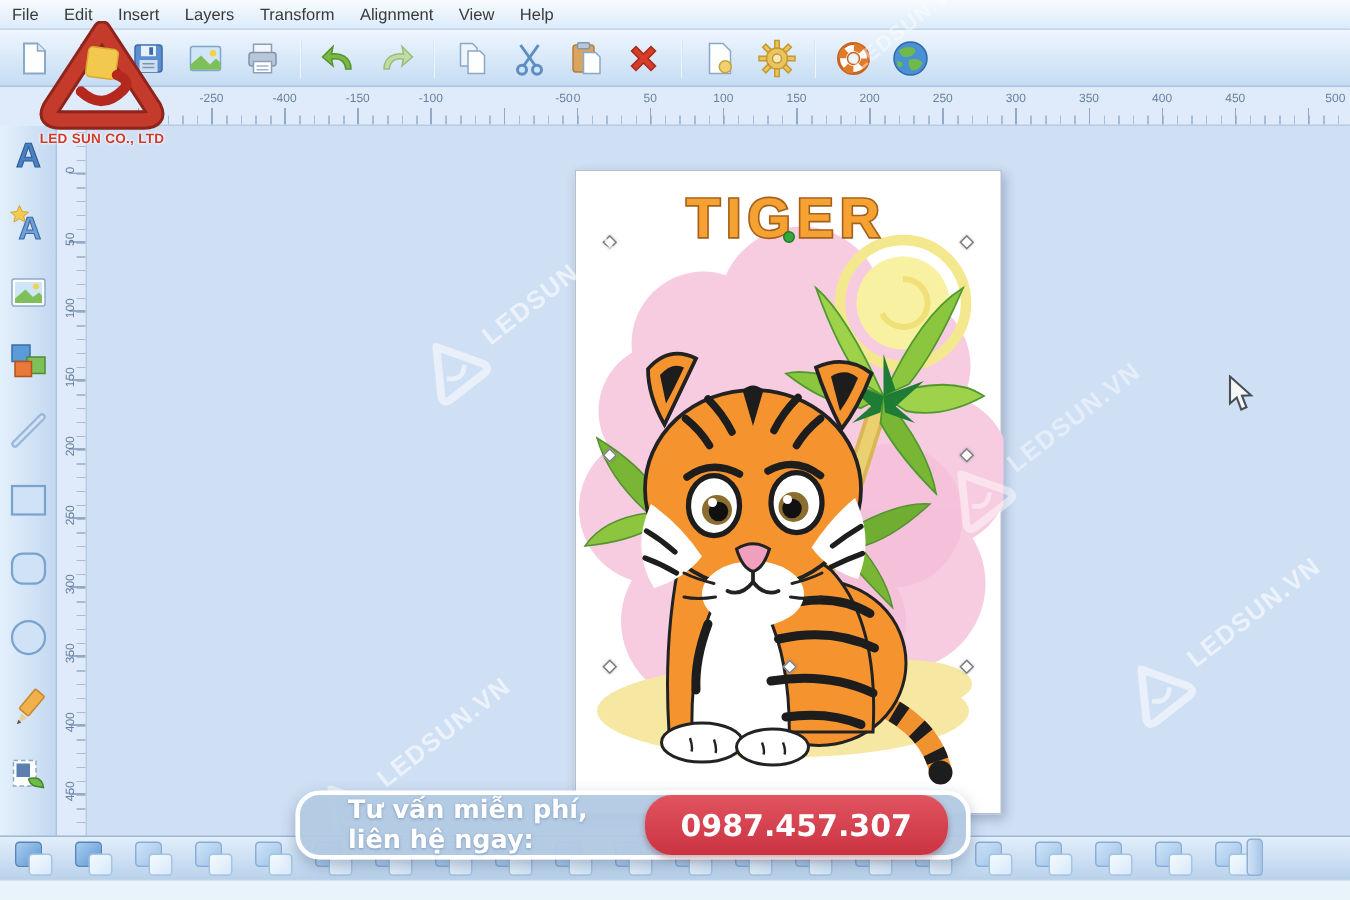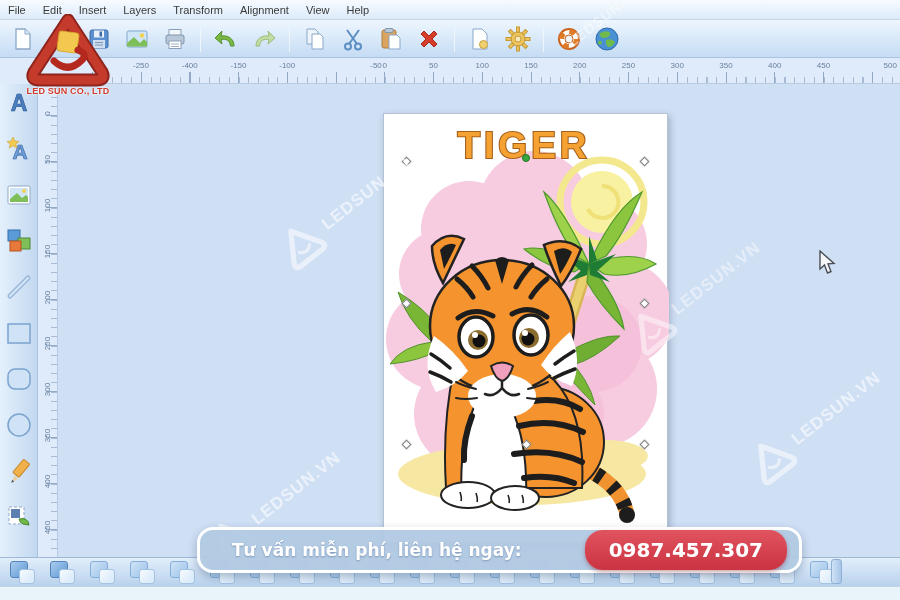--- a/index.html
+++ b/index.html
@@ -55,21 +55,21 @@
     transform:rotate(45deg); box-shadow:0 0 2px rgba(0,0,0,.25); z-index:8; }
   .rothandle { position:absolute; width:8px; height:8px; background:#37a93c; border:1px solid #1c7a24; border-radius:50%; z-index:8; }
 
   
   .wm { position:absolute; display:flex; align-items:center; gap:8px; transform:rotate(-38deg);
     color:rgba(255,255,255,.6); font-weight:bold; font-size:17px; letter-spacing:1px; z-index:9; pointer-events:none; }
   .wm svg { opacity:.9; }
   .wm.dim { color:rgba(255,255,255,.45); }
 
   
-  .banner { position:absolute; left:197px; top:527px; width:605px; height:46px; z-index:70;
+  .banner { position:absolute; left:197px; top:527px; width:450px; height:46px; z-index:70;
     background:rgba(178,201,227,.95); border:3px solid #fff; border-radius:16px;
     box-shadow:0 4px 10px rgba(40,70,110,.35); display:flex; align-items:center; padding:0 12px 0 32px;justify-content:space-between; }
   .banner .msg { color:#fff; font-family:"DejaVu Sans", sans-serif; font-weight:bold; font-size:17px;
     text-shadow:0 1px 2px rgba(60,90,130,.45); }
   .phonebtn { margin-left:auto; background:linear-gradient(#e0545f,#cb3341); color:#fff;
     font-family:"DejaVu Sans", sans-serif; font-weight:bold; font-size:20px; padding:8px 24px;
     border:none; border-radius:18px; box-shadow:0 2px 4px rgba(120,30,40,.4); cursor:pointer; }
 
   
   .bottombar { position:absolute; left:0; top:557px; width:900px; height:29px;

